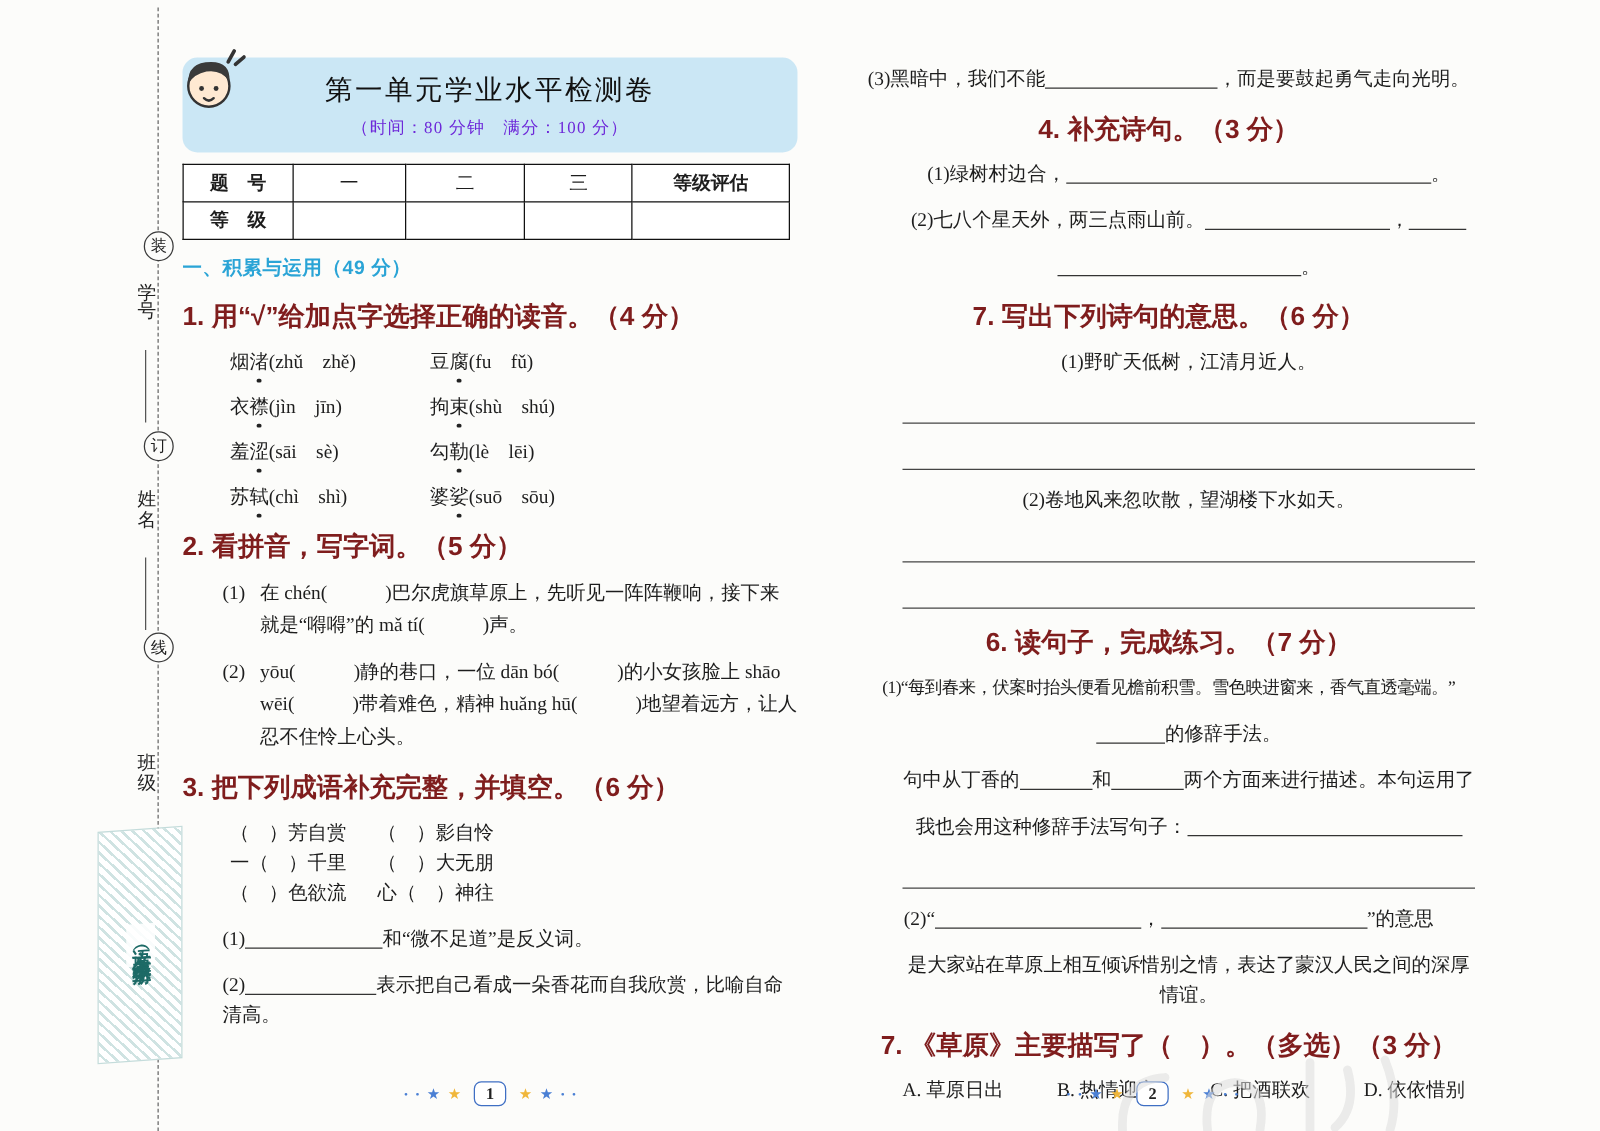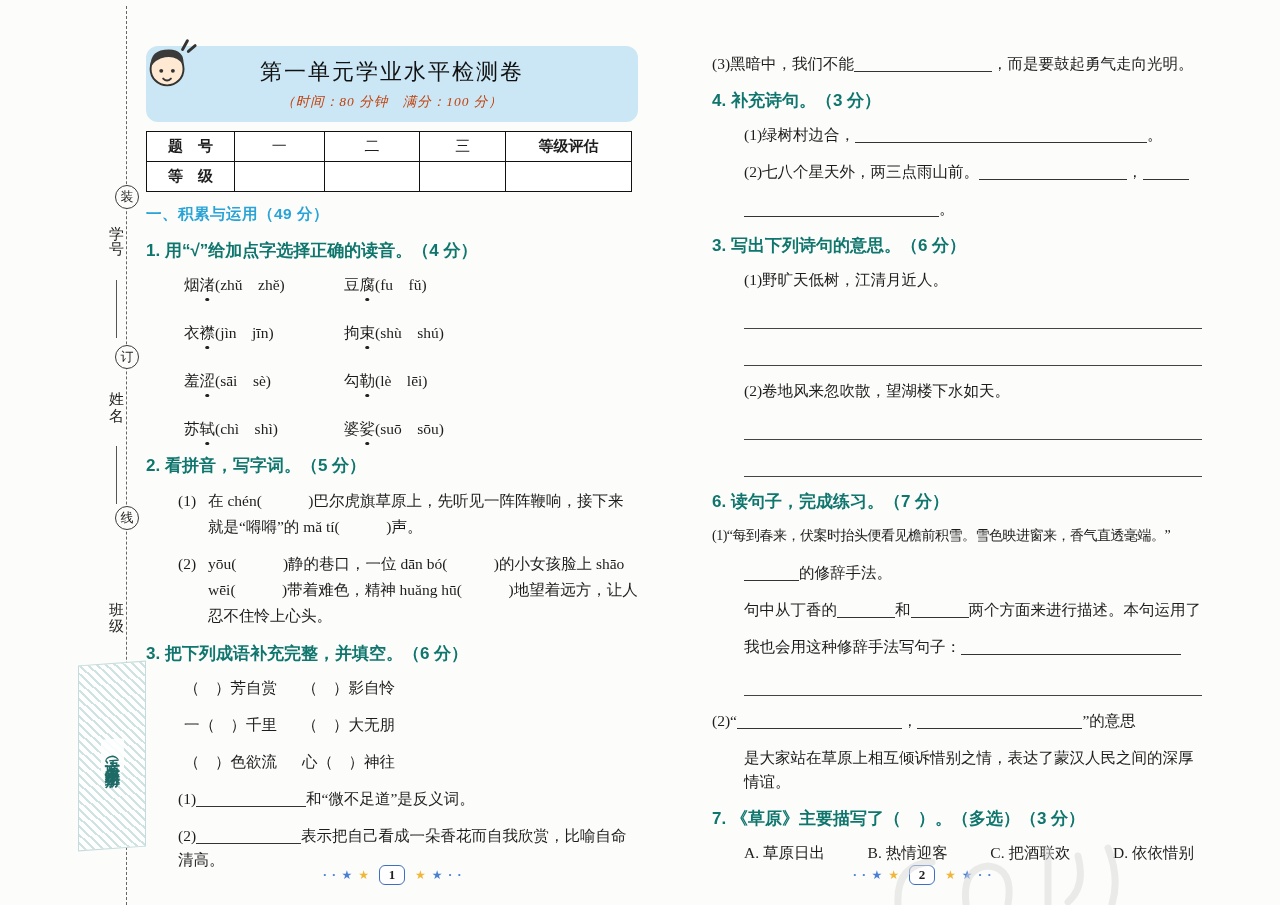--- a/index.html
+++ b/index.html
@@ -18,46 +18,46 @@
 
   .book-tag{position:absolute;left:78px;top:663px;width:68px;height:186px;
     background:repeating-linear-gradient(45deg,#ffffff 0 4px,#cfe3e2 4px 6px);
     border:1px solid #c4dcdb;transform:skewY(-4deg);display:flex;align-items:center;justify-content:center;}
   .book-tag-text{writing-mode:vertical-rl;font-size:15px;font-weight:bold;color:#1d6a66;
     background:rgba(255,255,255,.88);padding:8px 2px;letter-spacing:2px;font-family:"Liberation Sans",sans-serif;}
 
   
   .col{position:absolute;}
   .col-left{left:146px;top:46px;width:492px;}
-  .col-right{left:712px;top:52px;width:490px;}
+  .col-right{left:690px;top:52px;width:490px;text-align:center;}
 
   
   .header-card{position:relative;height:76px;background:#cbe7f5;border-radius:12px;
     display:flex;flex-direction:column;align-items:center;justify-content:center;margin-bottom:9px;}
   .paper-title{font-size:22px;font-weight:normal;font-family:"Liberation Sans",sans-serif;letter-spacing:2px;color:#111;}
-  .paper-subtitle{font-size:13.5px;margin-top:6px;letter-spacing:1px;color:#c2410c;font-style:italic;}
+  .paper-subtitle{font-size:13.5px;margin-top:6px;letter-spacing:1px;color:#6d28d9;}
   .mascot{position:absolute;left:-8px;top:-12px;width:62px;height:62px;}
 
   
   .score-table{width:486px;border-collapse:collapse;font-size:15px;margin-bottom:12px;background:#fff;}
   .score-table td{border:1.6px solid #111;height:30px;text-align:center;vertical-align:middle;}
   .bold{font-weight:bold;font-family:Liberation Sans, sans-serif;}
 
   
   .section-head{color:#2aa4d6;font-weight:bold;font-family:"Liberation Sans",sans-serif;
     font-size:15.5px;margin:12px 0 14px 0;letter-spacing:.5px;}
-  .stem{font-weight:bold;font-family:"Liberation Sans",sans-serif;font-size:17px;margin:13px 0 11px 0;color:#0f766e;}
+  .stem{font-weight:bold;font-family:"Liberation Sans",sans-serif;font-size:21px;margin:13px 0 11px 0;color:#7f1d1d;}
   .rline{font-size:15.5px;line-height:24px;margin-bottom:13px;}
   .ind{padding-left:32px;}
   .item{display:flex;margin:0 0 11px 32px;font-size:15.5px;line-height:26px;}
   .item .num{flex:0 0 30px;}
   .item .txt{flex:1;}
 
-  .q1-grid{display:grid;grid-template-columns:160px auto;row-gap:24px;margin:4px 0 12px 38px;font-size:15.5px;line-height:24px;}
-  .q3-grid{display:grid;grid-template-columns:118px auto;row-gap:13px;margin:4px 0 13px 38px;font-size:15.5px;line-height:24px;}
+  .q1-grid{display:grid;grid-template-columns:160px auto;row-gap:12px;margin:4px 0 12px 38px;font-size:15.5px;line-height:24px;}
+  .q3-grid{display:grid;grid-template-columns:118px auto;margin:4px 0 13px 38px;font-size:15.5px;line-height:24px;}
 
   .dotchar{position:relative;display:inline-block;}
   .dotchar::after{content:"";position:absolute;left:50%;transform:translateX(-50%);bottom:-4px;
     width:3.5px;height:3.5px;border-radius:50%;background:#222;}
 
   .blank{display:inline-block;border-bottom:1.2px solid #333;height:17px;vertical-align:-3px;}
   .rule{height:24px;border-bottom:1.1px solid #444;margin:0 0 13px 32px;}
   .tight{letter-spacing:-.5px;font-size:14px;white-space:nowrap;}
 
   
@@ -193,21 +193,21 @@
     <div class="rline ind">
       <span>(1)绿树村边合，</span><span class="blank" style="width:292px"></span><span>。</span>
     </div>
     <div class="rline ind">
       <span>(2)七八个星天外，两三点雨山前。</span><span class="blank" style="width:148px"></span><span>，</span><span class="blank" style="width:46px"></span>
     </div>
     <div class="rline ind">
       <span class="blank" style="width:195px"></span><span>。</span>
     </div>
 
-    <div class="stem">3. 写出下列诗句的意思。（6 分）</div>
+    <div class="stem">7. 写出下列诗句的意思。（6 分）</div>
     <div class="rline ind">(1)野旷天低树，江清月近人。</div>
     <div class="rule"></div>
     <div class="rule"></div>
     <div class="rline ind">(2)卷地风来忽吹散，望湖楼下水如天。</div>
     <div class="rule"></div>
     <div class="rule"></div>
 
     <div class="stem">6. 读句子，完成练习。（7 分）</div>
     <div class="rline tight">(1)“每到春来，伏案时抬头便看见檐前积雪。雪色映进窗来，香气直透毫端。”</div>
     <div class="rline ind">

